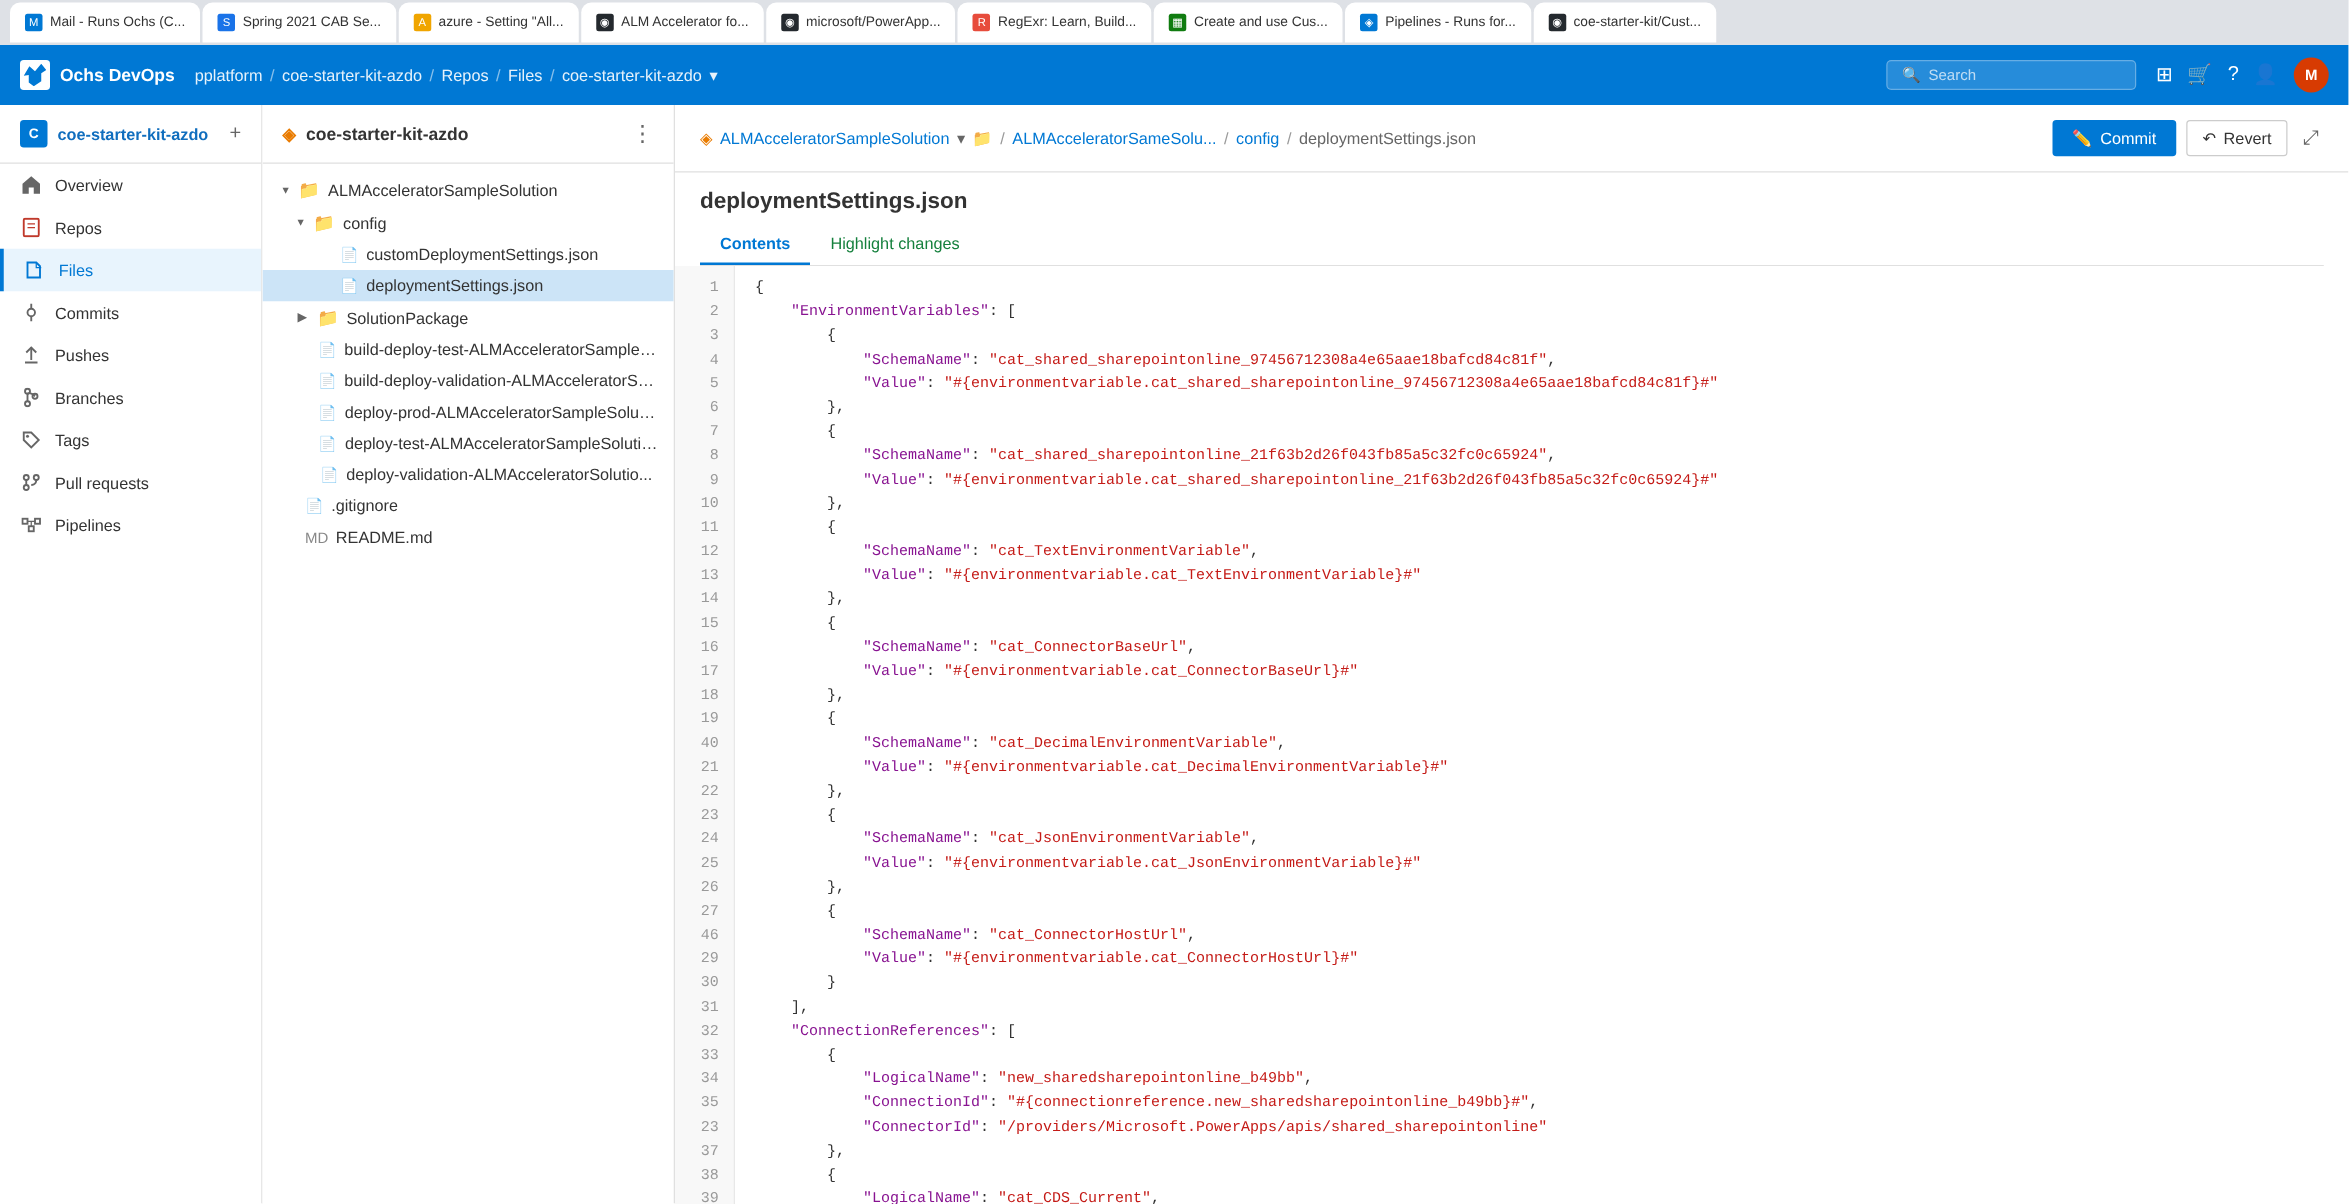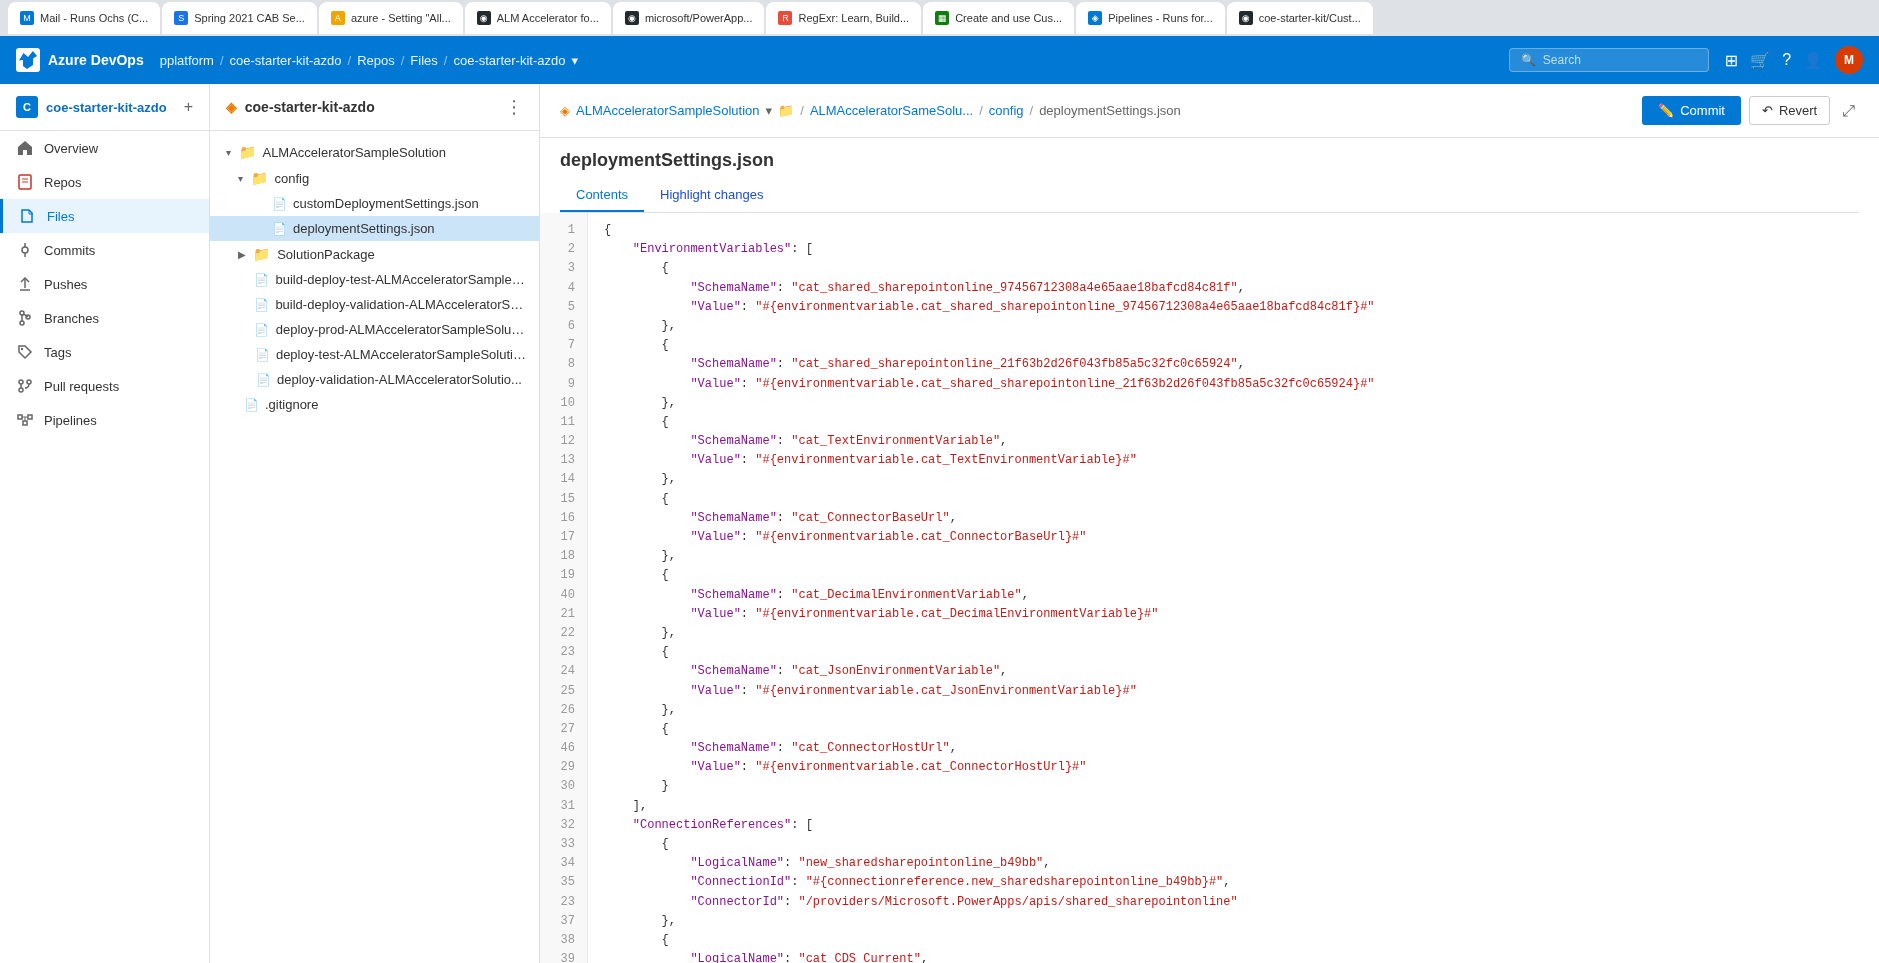--- a/index.html
+++ b/index.html
@@ -56,22 +56,22 @@
     .breadcrumb-link { color: #0078d4; cursor: pointer; }
     .breadcrumb-sep { color: #999; }
     .file-actions { display: flex; gap: 8px; }
     .btn-commit { background: #0078d4; color: #fff; border: none; border-radius: 3px; padding: 6px 16px; font-size: 13px; cursor: pointer; display: flex; align-items: center; gap: 6px; font-weight: 500; }
     .btn-revert { background: #fff; color: #333; border: 1px solid #ccc; border-radius: 3px; padding: 6px 12px; font-size: 13px; cursor: pointer; display: flex; align-items: center; gap: 6px; }
     .btn-expand { background: none; border: none; cursor: pointer; color: #666; font-size: 16px; padding: 4px; }
 
     .file-title-bar { padding: 12px 20px 0; }
     .file-title { font-size: 18px; font-weight: 600; color: #333; margin-bottom: 8px; }
     .file-tabs { display: flex; gap: 0; border-bottom: 1px solid #e0e0e0; margin: 0 20px; }
-    .file-tab { padding: 8px 16px; font-size: 13px; cursor: pointer; color: #1d4ed8; border-bottom: 2px solid transparent; }
-    .file-tab.active { color: #0078d4; border-bottom-color: #0078d4; font-weight: 400; }
+    .file-tab { padding: 8px 16px; font-size: 13px; cursor: pointer; color: #15803d; border-bottom: 2px solid transparent; }
+    .file-tab.active { color: #0078d4; border-bottom-color: #0078d4; font-weight: 700; }
 
     
     .code-editor { flex: 1; overflow-y: auto; overflow-x: auto; background: #fff; position: relative; }
     .code-content { display: flex; font-family: 'Consolas', 'Courier New', monospace; font-size: 12px; line-height: 1.6; }
     .line-numbers { padding: 8px 0; background: #f8f8f8; border-right: 1px solid #e8e8e8; min-width: 48px; text-align: right; color: #999; flex-shrink: 0; user-select: none; }
     .line-num { padding: 0 12px 0 8px; display: block; }
     .code-lines { padding: 8px 16px; flex: 1; overflow: hidden; }
     .code-line { white-space: pre; color: #333; display: block; }
     .json-key { color: #881391; }
     .json-str { color: #c41a16; }
@@ -125,21 +125,21 @@
 
 <div style="display:flex; flex-direction:column; flex:1; overflow:hidden;">
 
   <div class="top-nav">
     <div class="top-nav-brand">
       <div class="top-nav-brand-icon">
         <svg width="18" height="18" viewBox="0 0 18 18">
             <path d="M0 9.5L4.5 2l4.5 4L14 0l4 5-4 2.5V14l-6 4-4-3V9L0 9.5z" fill="#0078d4"></path>
           </svg>
       </div>
-      <span>Azure DevOps</span>
+      <span>Ochs DevOps</span>
     </div>
     <div class="top-nav-breadcrumb">
       <span style="cursor:pointer;">pplatform</span>
       <span class="sep">/</span>
       <span style="cursor:pointer;">coe-starter-kit-azdo</span>
       <span class="sep">/</span>
       <span style="cursor:pointer;">Repos</span>
       <span class="sep">/</span>
       <span style="cursor:pointer;">Files</span>
       <span class="sep">/</span>
@@ -335,20 +335,25 @@
           <span class="file-icon">📄</span>
           <span class="tree-label">deploy-validation-ALMAcceleratorSolutio...</span>
         </div>
 
         <div class="tree-item indent0">
           <span style="width:12px; display:inline-block;"></span>
           <span class="file-icon">📄</span>
           <span class="tree-label">.gitignore</span>
         </div>
 
+        <div class="tree-item indent0">
+          <span style="width:12px; display:inline-block;"></span>
+          <span class="file-icon" style="color:#888;">MD</span>
+          <span class="tree-label">README.md</span>
+        </div>
       </div>
     </div>
 
     <div class="file-content">
 
       <div class="file-content-header">
         <div class="breadcrumb-nav">
           <span style="color:#e97b00;">◈</span>
           <span class="breadcrumb-link">ALMAcceleratorSampleSolution</span>
           <span style="cursor:pointer;">▾</span>

